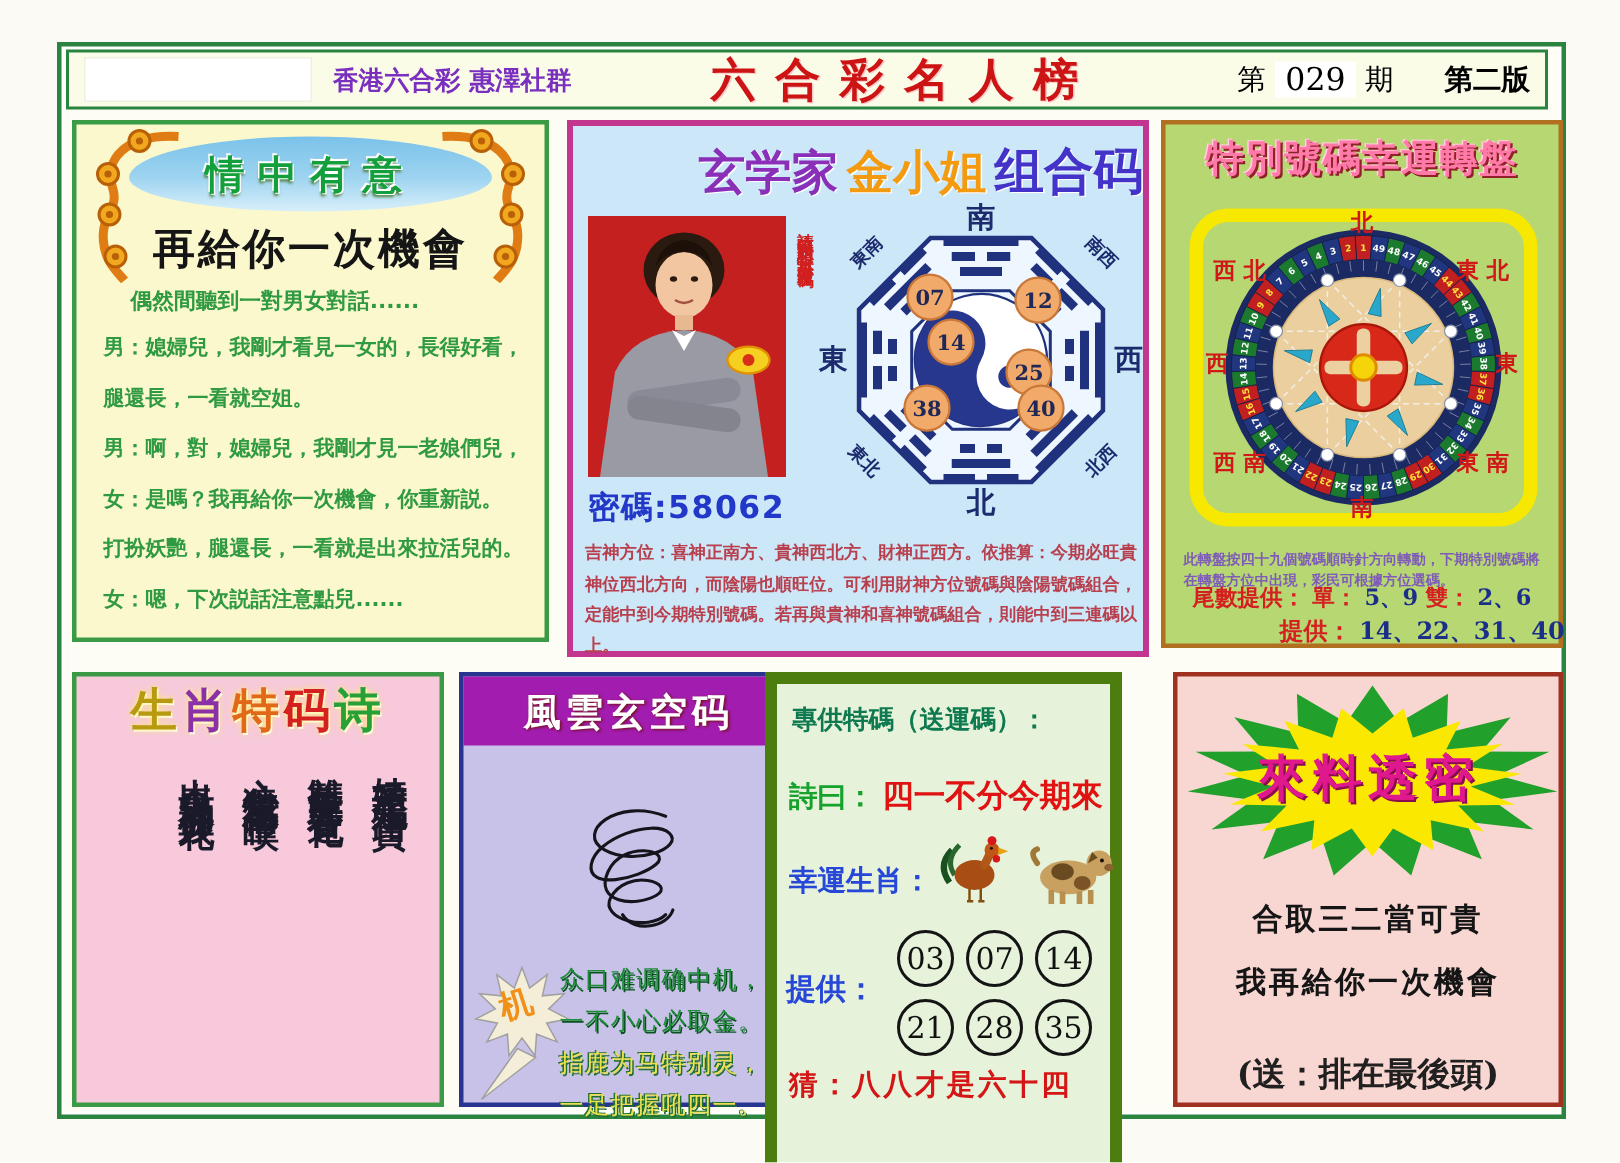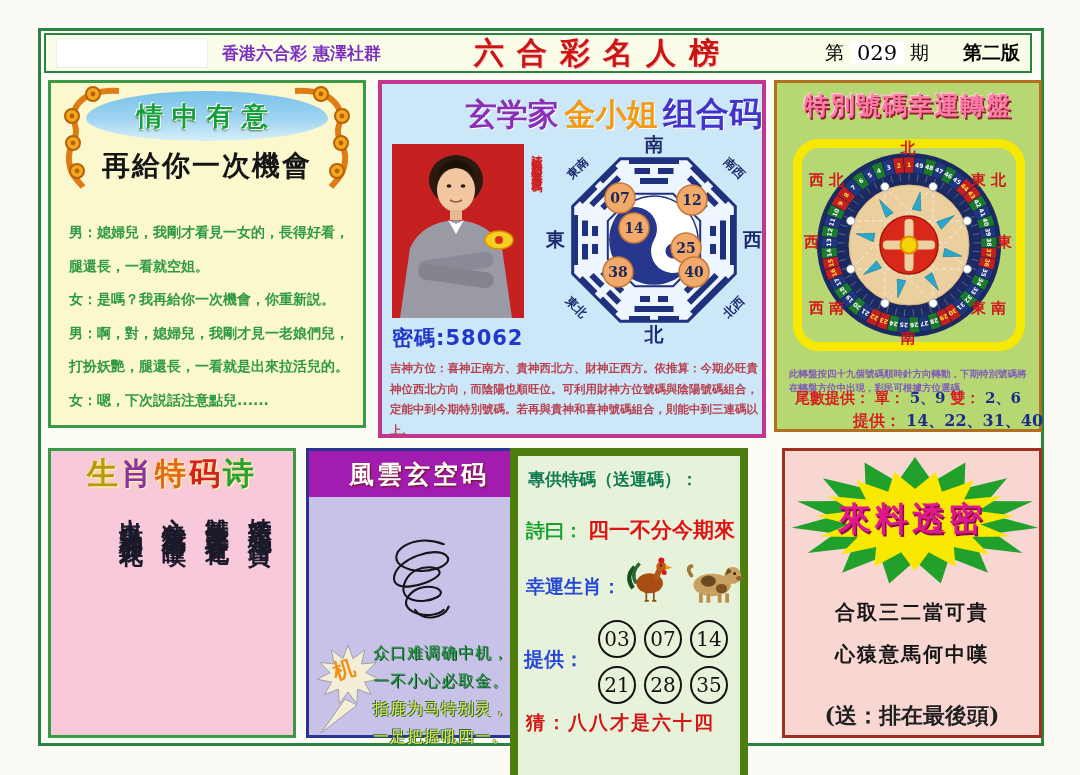--- a/index.html
+++ b/index.html
@@ -167,25 +167,26 @@
           <circle cx="40" cy="9" r="2.4"></circle>
           <circle cx="19" cy="31" r="2.4"></circle>
           <circle cx="20" cy="58" r="2.4"></circle>
           <circle cx="24" cy="86" r="2.4"></circle>
         </g>
     </svg>
     <div class="love-banner">
       <span>情中有意</span>
     </div>
     <div class="love-headline">再給你一次機會</div>
+    <div class="love-intro">偶然間聽到一對男女對話......</div>
     <div class="love-dialog">
       <p>男：媳婦兒，我剛才看見一女的，長得好看，</p>
       <p>腿還長，一看就空姐。</p>
+      <p>男：啊，對，媳婦兒，我剛才見一老娘們兒，</p>
       <p>女：是嗎？我再給你一次機會，你重新説。</p>
-      <p>男：啊，對，媳婦兒，我剛才見一老娘們兒，</p>
       <p>打扮妖艷，腿還長，一看就是出來拉活兒的。</p>
       <p>女：嗯，下次説話注意點兒......</p>
     </div>
   </div>
 
   <div class="panel mystic">
     <div class="mystic-title">
       <span class="t1">玄学家</span>
       <span class="t2">金小姐</span>
       <span class="t3">组合码</span>
@@ -583,16 +584,16 @@
     <div class="sp-guess">猜：八八才是六十四</div>
   </div>
 
   <div class="panel leak">
     <svg id="leak-burst-svg" class="leak-burst" viewBox="0 0 252 134">
         <polygon points="126.0,2.0 143.5,26.9 176.4,7.5 175.4,33.6 218.1,23.2 198.7,46.0 243.9,46.2 209.5,61.8 249.3,72.7 205.9,78.4 233.4,98.0 188.4,92.8 198.9,117.8 160.2,102.5 151.8,128.6 126.0,106.0 100.2,128.6 91.8,102.5 53.1,117.8 63.6,92.8 18.6,98.0 46.1,78.4 2.7,72.7 42.5,61.8 8.1,46.2 53.3,46.0 33.9,23.2 76.6,33.6 75.6,7.5 108.5,26.9" fill="#22a02c"></polygon>
         <polygon points="146.8,17.1 152.9,36.8 184.8,25.6 175.1,44.6 212.6,41.0 188.8,56.1 225.5,60.8 191.6,69.4 221.1,81.5 183.1,82.0 200.3,99.5 164.8,91.9 166.6,111.7 139.7,97.3 125.9,116.0 112.2,97.3 85.3,111.7 87.2,91.9 51.6,99.4 68.8,82.0 30.9,81.4 60.4,69.3 26.6,60.7 63.2,56.1 39.4,41.0 77.0,44.6 67.3,25.5 99.2,36.8 105.3,17.1 126.0,34.0" fill="#fae800"></polygon>
       </svg>
     <div class="leak-title">來料透密</div>
     <div class="leak-line leak-l1">合取三二當可貴</div>
-    <div class="leak-line leak-l2">心猿意馬何中嘆</div>
+    <div class="leak-line leak-l2">我再給你一次機會</div>
     <div class="leak-gift">(送：排在最後頭)</div>
   </div>
 </div>
 
 </body></html>

